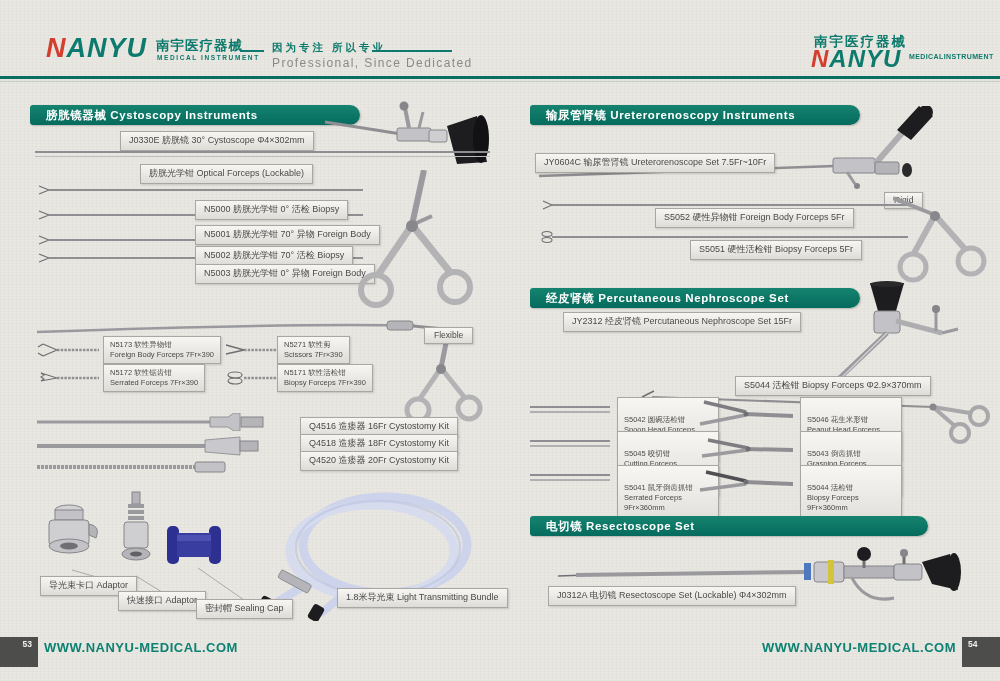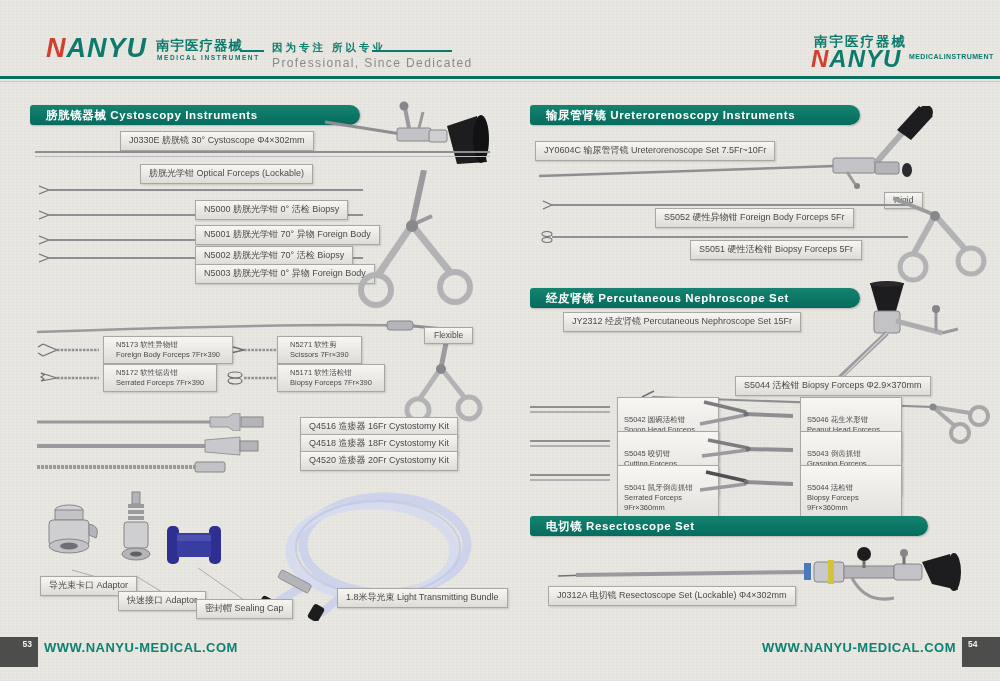--- a/index.html
+++ b/index.html
@@ -3,21 +3,21 @@
 <meta charset="utf-8">
 <style>
   html,body{margin:0;padding:0;background:#d8d6d1;}
   .page{position:relative;width:1000px;height:681px;background:#e9e7e2;
     background-image:repeating-linear-gradient(0deg,rgba(120,115,105,0.035) 0 1px,transparent 1px 3px),
                      repeating-linear-gradient(90deg,rgba(120,115,105,0.025) 0 1px,transparent 1px 4px);
     font-family:"Liberation Sans",sans-serif;overflow:hidden;}
   .lbl{position:absolute;background:linear-gradient(#f7f6f3,#dedcd7);border:1px solid #a9a7a2;
     color:#4a4a48;font-size:9px;line-height:1.3;padding:3px 8px;white-space:nowrap;
     box-shadow:1px 1px 2px rgba(0,0,0,0.15);}
-  .lbl.sm{font-size:7.5px;padding:3px 12px;}
+  .lbl.sm{font-size:7.5px;padding:3px 6px;}
   .lbl.grid3{font-size:7.5px;padding:17px 6px;min-width:88px;}
   .lbl.tag{font-size:8.5px;padding:2px 9px;}
   .lbl span{display:block;}
   .banner{position:absolute;height:20px;box-sizing:border-box;background:linear-gradient(#15836f,#056b5e);
     border-radius:3px 10px 10px 3px;color:#fff;font-weight:bold;font-size:11.5px;line-height:20px;
     padding:0 0 0 16px;letter-spacing:0.6px;white-space:nowrap;box-shadow:1px 1px 2px rgba(0,0,0,0.2);}
   .ill{position:absolute;}
   .rod2{position:absolute;border-top:2px solid #8e8e92;border-bottom:1px solid #bcbcbf;height:3px;}
   .hdr-rule{position:absolute;left:0;top:76px;width:1000px;height:3px;background:#0a6e61;}
   .hdr-rule2{position:absolute;left:0;top:81px;width:1000px;height:1px;background:#c2cdc9;}
@@ -221,21 +221,21 @@
     <line x1="4" y1="70" x2="300" y2="60" stroke="#8f8f93" stroke-width="2.5"></line>
     <rect x="298" y="52" width="42" height="15" rx="2" fill="#c3c3c7" stroke="#86868a"></rect>
     <line x1="312" y1="66" x2="320" y2="78" stroke="#9a9a9e" stroke-width="3"></line>
     <circle cx="322" cy="80" r="3" fill="#86868a"></circle>
     <line x1="340" y1="58" x2="368" y2="26" stroke="#aeaeb1" stroke-width="6"></line>
     <path d="M362 24 L384 0 L398 10 L376 34 Z" fill="#1d1d20"></path>
     <circle cx="391" cy="6" r="7" fill="#1d1d20"></circle>
     <rect x="340" y="56" width="24" height="12" rx="2" fill="#b5b5b9" stroke="#86868a"></rect>
     <ellipse cx="372" cy="64" rx="5" ry="7" fill="#2a2a2d"></ellipse>
   </svg>
-  <div class="lbl" style="left:535px;top:141px;padding-left:8px;">JY0604C 输尿管肾镜 Ureterorenoscope Set 7.5Fr~10Fr</div>
+  <div class="lbl" style="left:535px;top:153px;padding-left:8px;">JY0604C 输尿管肾镜 Ureterorenoscope Set 7.5Fr~10Fr</div>
   <div class="lbl tag" style="left:884px;top:192px;">Rigid</div>
 
   <svg class="ill" style="left:540px;top:198px;" width="370" height="14" viewBox="0 0 370 14">
     <line x1="12" y1="7" x2="368" y2="7" stroke="#8f8f93" stroke-width="2"></line>
     <path d="M12 7 L3 3 M12 7 L3 11" stroke="#6f6f73" stroke-width="1.2" fill="none"></path>
   </svg>
   <svg class="ill" style="left:540px;top:230px;" width="370" height="14" viewBox="0 0 370 14">
     <line x1="12" y1="7" x2="368" y2="7" stroke="#8f8f93" stroke-width="2"></line>
     <ellipse cx="7" cy="4" rx="5" ry="2.5" fill="none" stroke="#6f6f73" stroke-width="1.1"></ellipse>
     <ellipse cx="7" cy="10" rx="5" ry="2.5" fill="none" stroke="#6f6f73" stroke-width="1.1"></ellipse>

